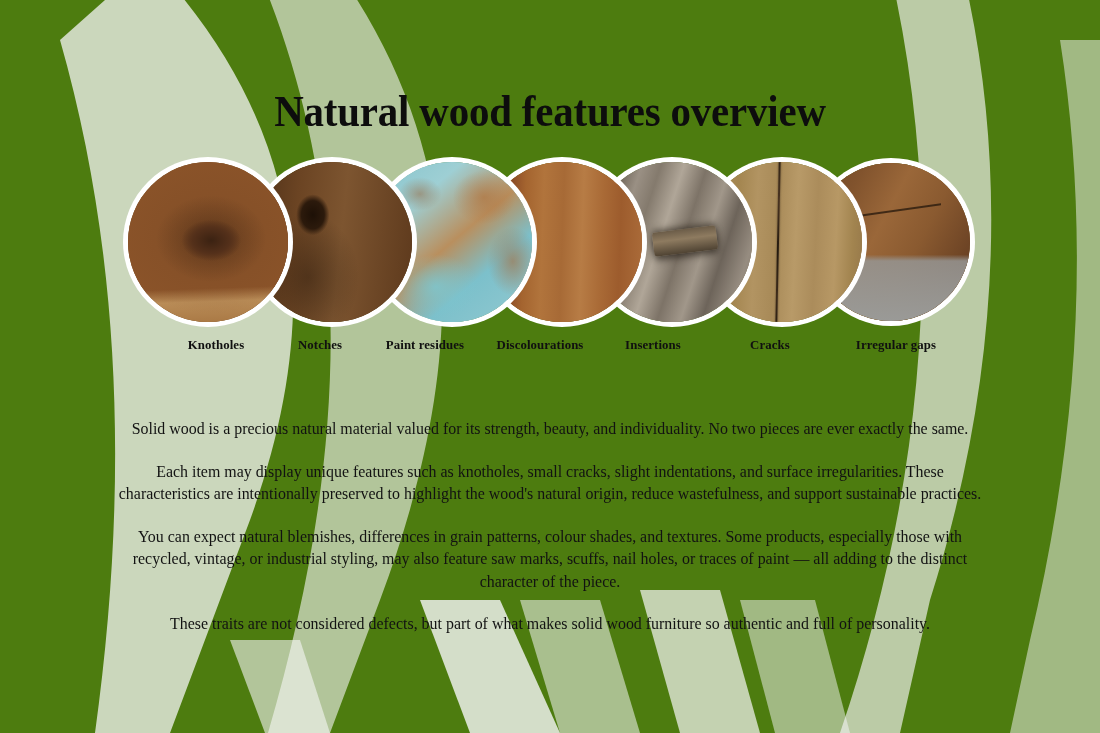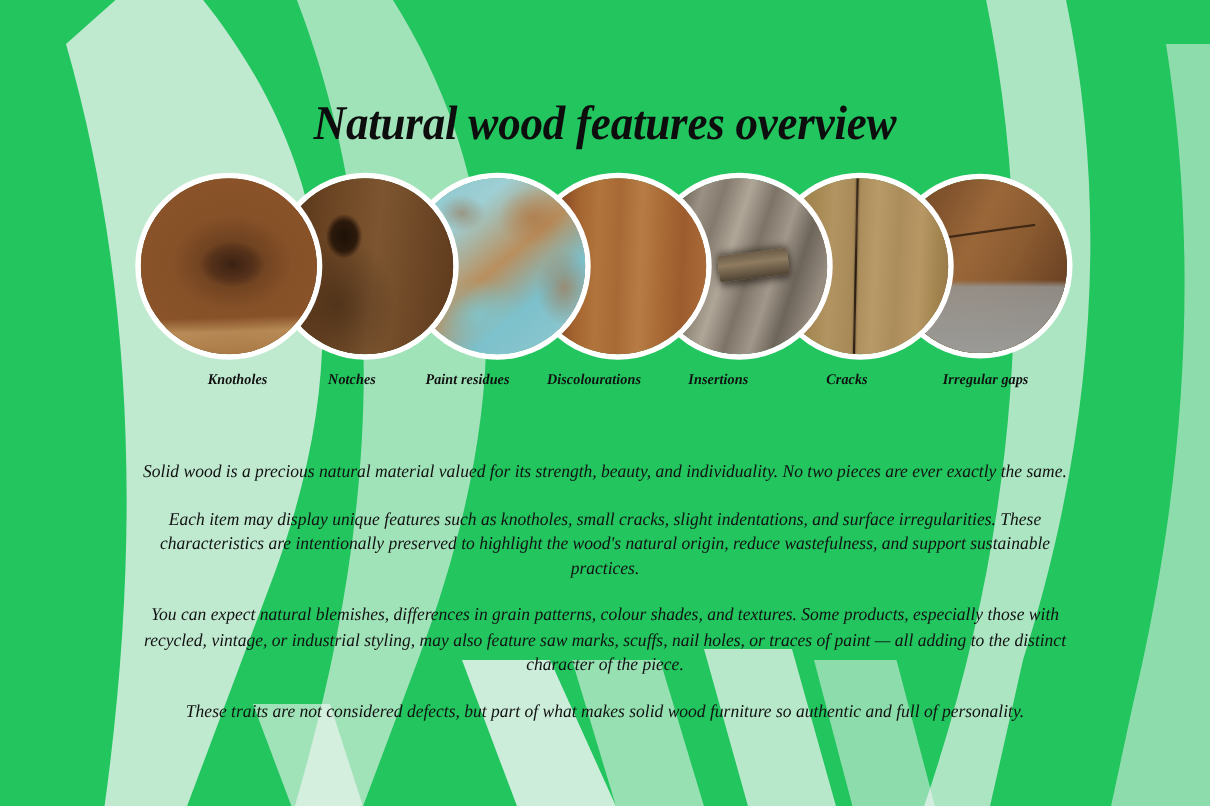--- a/index.html
+++ b/index.html
@@ -7,23 +7,22 @@
   html, body {
     margin: 0; padding: 0;
     width: 1100px; height: 733px;
     background: #ffffff;
     font-family: "Liberation Serif", "DejaVu Serif", serif;
     overflow: hidden;
   }
   .page {
     position: relative;
     width: 1100px; height: 733px;
-    background: #22c55e;
+    background: #4d7c0f;
     overflow: hidden;
-    font-style: italic;
   }
 
   
   .watermark {
     position: absolute;
     inset: 0;
     pointer-events: none;
     z-index: 0;
   }
 

